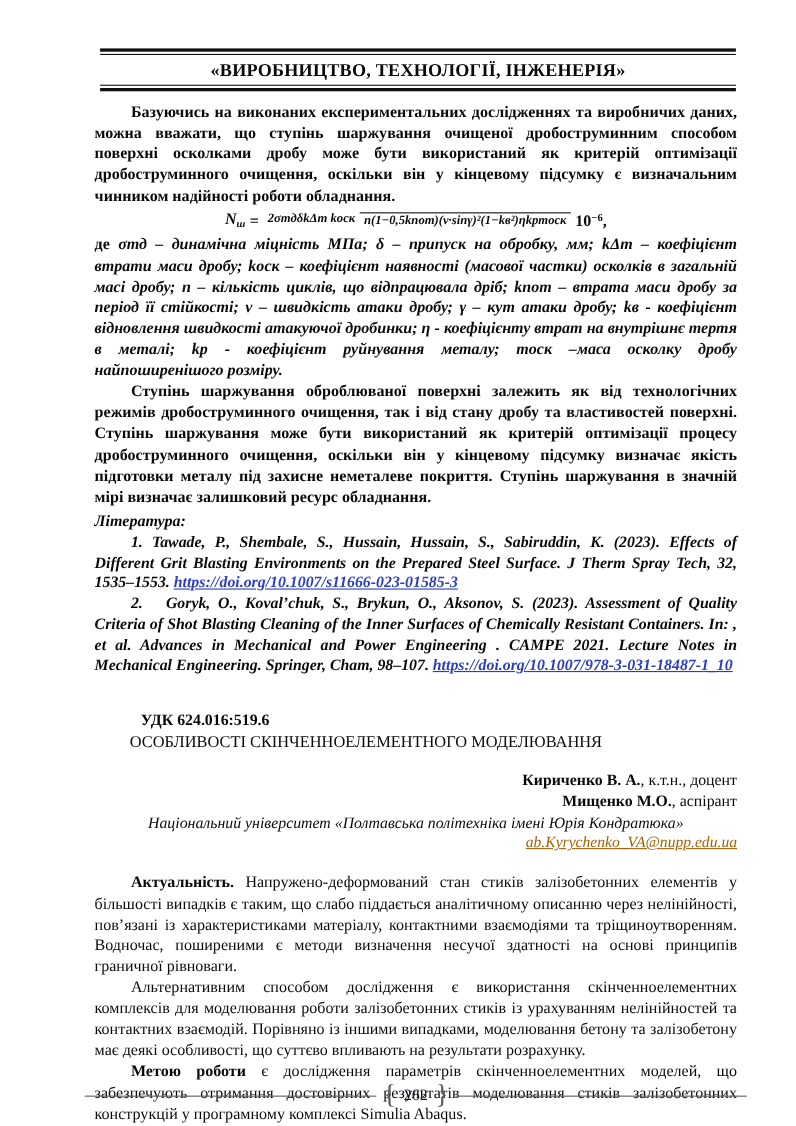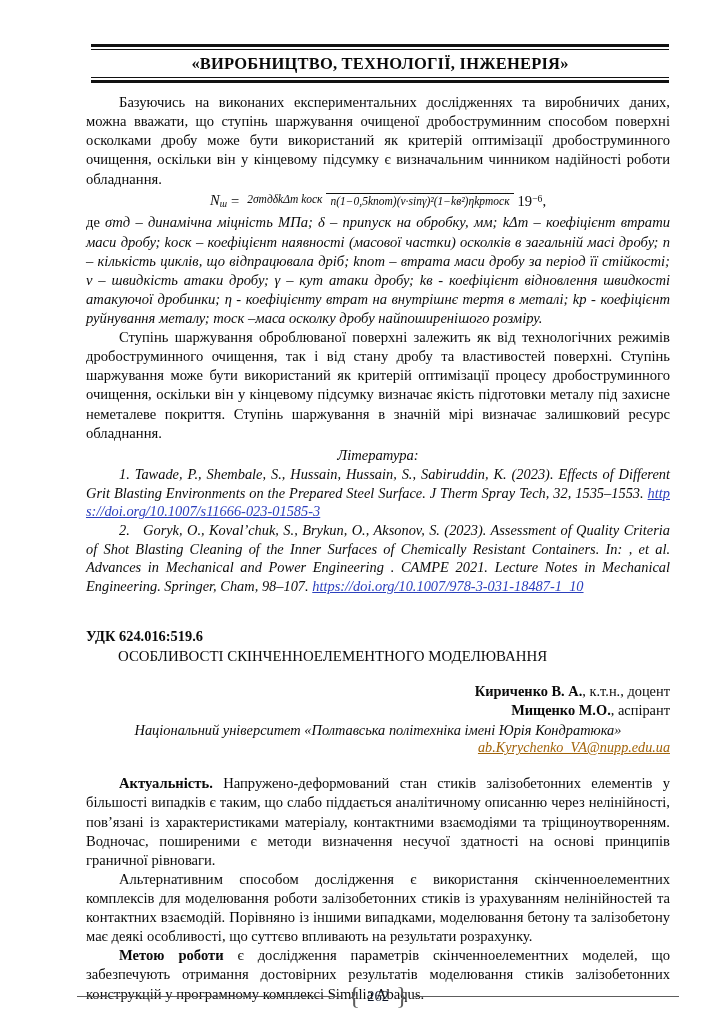--- a/index.html
+++ b/index.html
@@ -39,21 +39,21 @@
     text-align: center;
     font-weight: bold;
     font-size: 16.5px;
     letter-spacing: 0.2px;
     padding: 5px 0 4px 0;
     line-height: 1.1;
     white-space: nowrap;
   }
 
   
-  .body-block { margin-top: 10px; }
+  .body-block { margin-top: 10px; font-weight: bold; }
 
   p.para {
     margin: 0;
     text-align: justify;
     text-justify: inter-word;
     font-size: 14.6px;
     line-height: 1.31;
     text-indent: 33px;
     hyphens: none;
   }
@@ -90,21 +90,21 @@
     font-size: 11.5px;
     line-height: 1.18;
   }
   .frac .num { padding: 0 4px 1px 4px; }
   .frac .den { padding: 1px 4px 0 4px; border-top: 1.2px solid #111; }
   sub { font-size: 0.66em; vertical-align: -0.23em; }
   sup { font-size: 0.66em; vertical-align: 0.45em; }
 
   
   .lit-heading {
-    text-align: center;
+    text-align: left;
     font-style: italic;
     font-size: 14.6px;
     margin: 4px 0 1px 0;
   }
   p.ref {
     margin: 0;
     font-style: italic;
     font-size: 14.4px;
     line-height: 1.3;
     text-align: justify;
@@ -117,20 +117,21 @@
     word-break: break-all;
   }
   a.link.mailto { color: #a16207; }
 
   
   .udk {
     font-weight: bold;
     font-size: 14.4px;
     margin-top: 32px;
     margin-bottom: 2px;
+    margin-left: 42px;
   }
   .art-title {
     font-size: 14.9px;
     line-height: 1.23;
     margin: 0 auto;
     width: 520px;
   }
   .byline {
     text-align: right;
     font-size: 14.4px;
@@ -205,21 +206,21 @@
 
 
     <div class="formula">
       <span class="mrow">
         <span class="mvar"><span>N</span><sub>ш</sub></span>
         <span>=</span>
         <span class="frac">
           <span class="num mvar">2σтдδkΔm kоск</span>
           <span class="den mvar">n(1−0,5kпот)(v·sinγ)²(1−kв²)ηkрmоск</span>
         </span>
-        <span><span>19</span><sup>−6</sup><span>,</span></span>
+        <span><span>10</span><sup>−6</sup><span>,</span></span>
       </span>
     </div>
 
     <p class="cont"><span>де </span><span class="i">σтд – динамічна міцність МПа; δ – припуск на обробку, мм; kΔm – коефіцієнт втрати маси дробу; kоск – коефіцієнт наявності (масової частки) осколків в загальній масі дробу; n – кількість циклів, що відпрацювала дріб; kпот – втрата маси дробу за період її стійкості; v – швидкість атаки дробу; γ – кут атаки дробу; kв - коефіцієнт відновлення швидкості атакуючої дробинки; η - коефіцієнту втрат на внутрішнє тертя в металі; kр - коефіцієнт руйнування металу; mоск –маса осколку дробу найпоширенішого розміру.</span></p>
 
     <p class="para">Ступінь шаржування оброблюваної поверхні залежить як від технологічних режимів дробоструминного очищення, так і від стану дробу та властивостей поверхні. Ступінь шаржування може бути використаний як критерій оптимізації процесу дробоструминного очищення, оскільки він у кінцевому підсумку визначає якість підготовки металу під захисне неметалеве покриття. Ступінь шаржування в значній мірі визначає залишковий ресурс обладнання.</p>
 
     <div class="lit-heading">Література:</div>
 
     <p class="ref"><span>1.</span>

